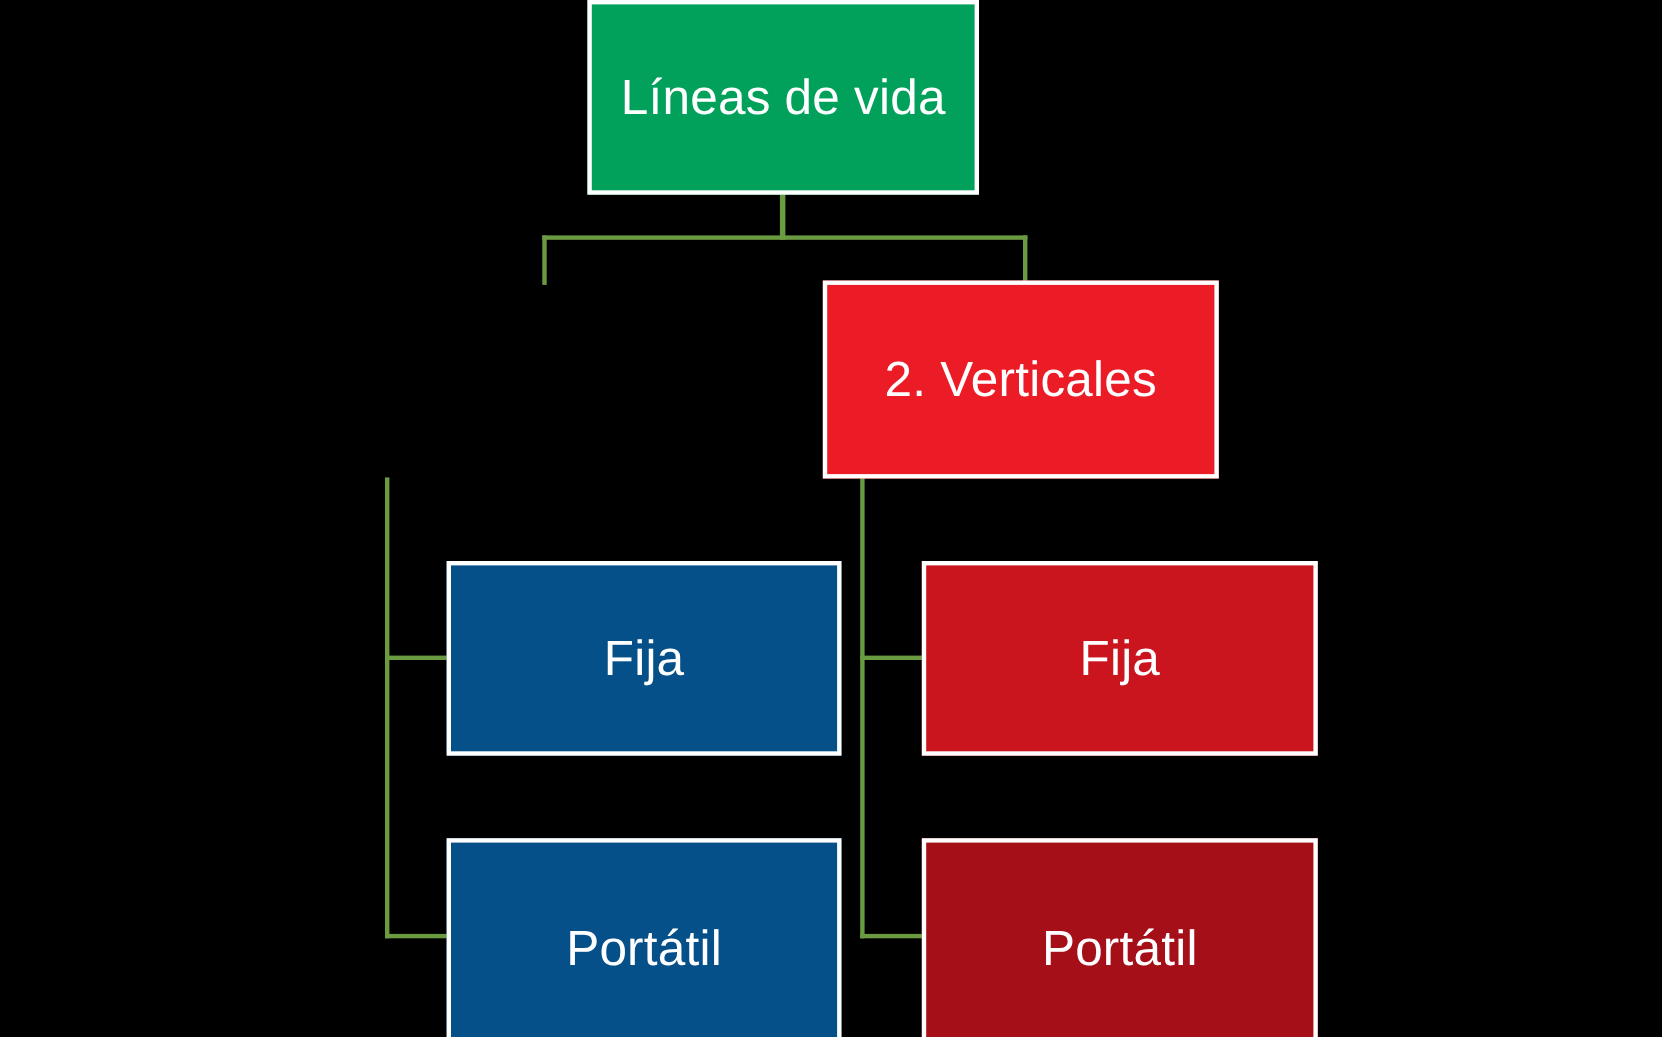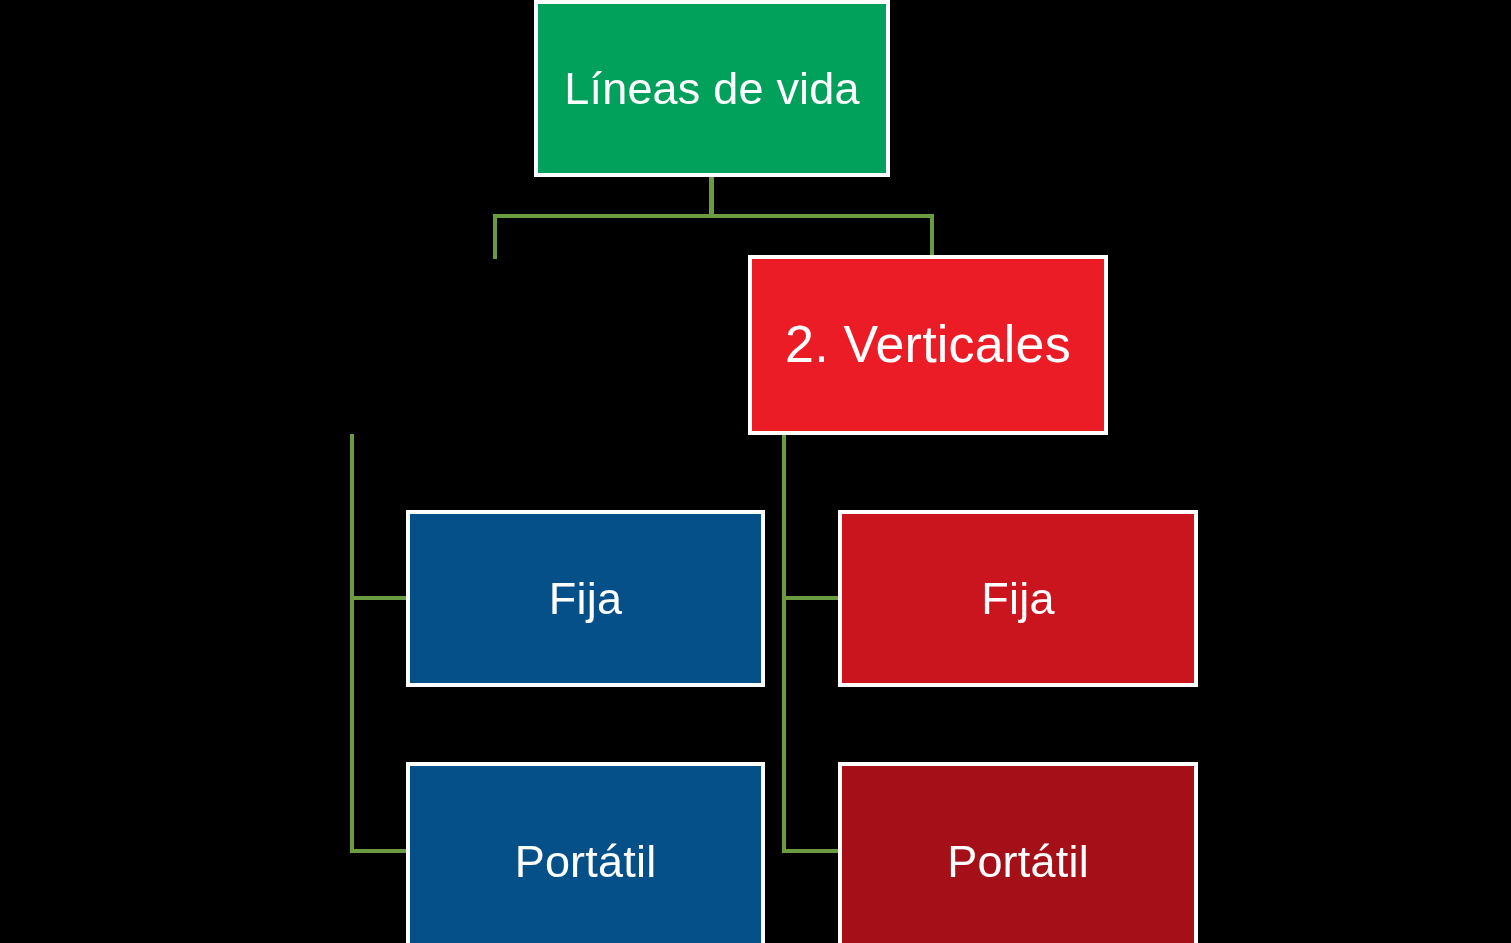--- a/index.html
+++ b/index.html
@@ -55,21 +55,21 @@
   }
   #node-horizontales .node-label { font-size: 45px; }
 
   #node-verticales {
     left: 748px;
     top: 255px;
     width: 360px;
     height: 180px;
     background: #ec1c27;
   }
-  #node-verticales .node-label { font-size: 52px; }
+  #node-verticales .node-label { font-size: 45px; }
 
   
   #node-h-fija {
     left: 406px;
     top: 510px;
     width: 359px;
     height: 177px;
     background: #06508a;
   }
   #node-h-fija .node-label { font-size: 45px; }

